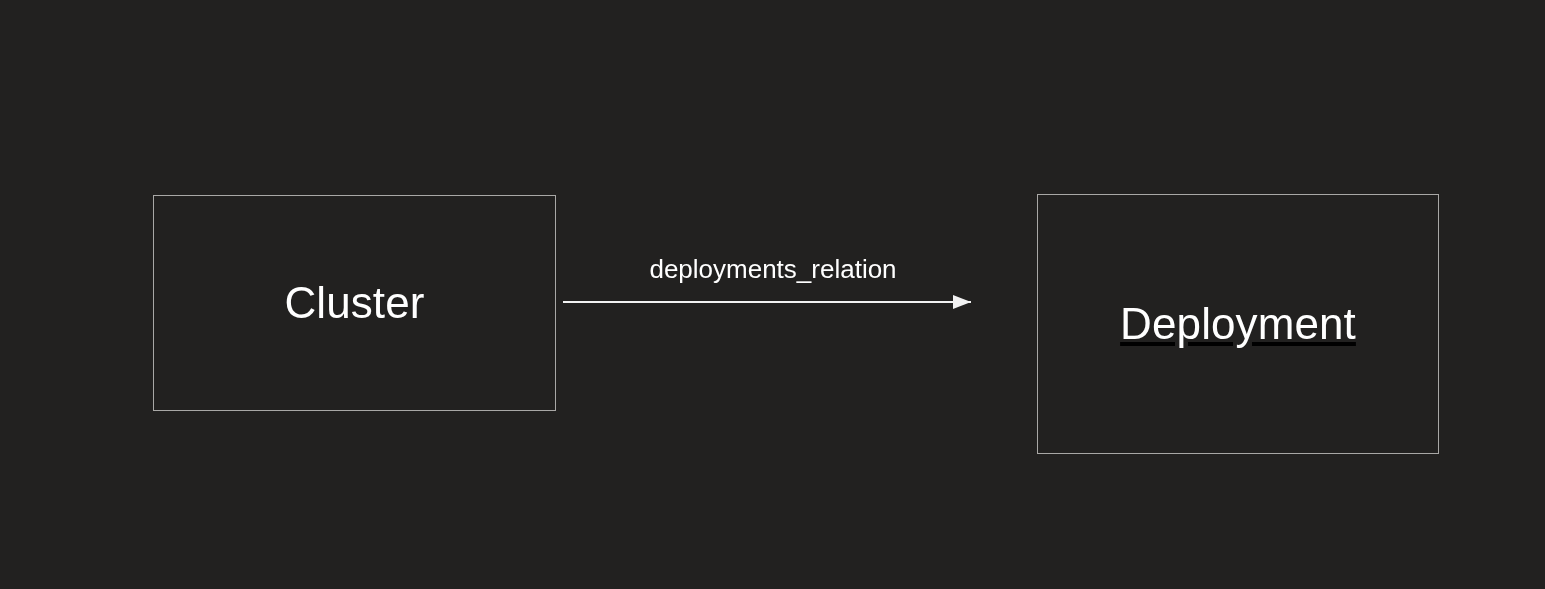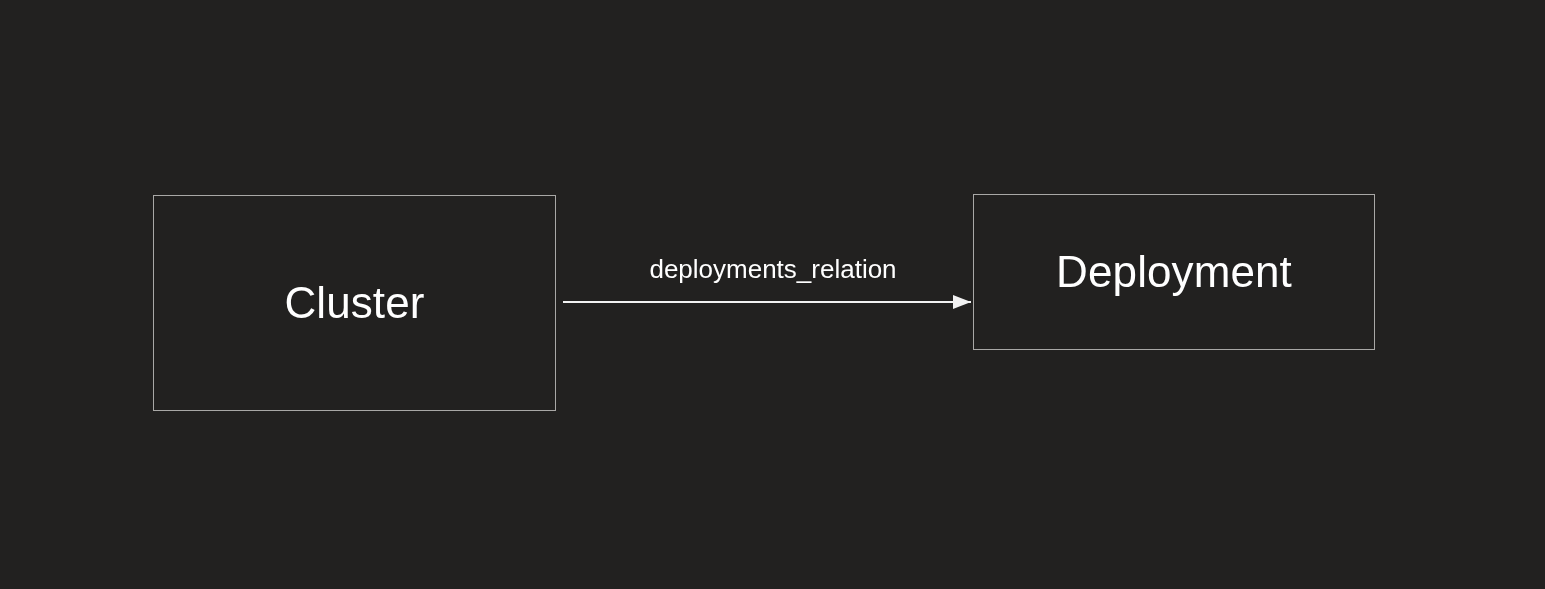--- a/index.html
+++ b/index.html
@@ -38,24 +38,25 @@
     white-space: nowrap;
     font-family: "Liberation Sans", sans-serif;
   }
   #node-cluster {
     left: 153px;
     top: 195px;
     width: 403px;
     height: 216px;
   }
   #node-deployment {
-    left: 973px;
+    left: 1037px;
     top: 194px;
     width: 402px;
-    height: 156px;
+    height: 260px;
+    text-decoration: underline;
   }
   .edge-layer {
     position: absolute;
     left: 0;
     top: 0;
     width: 1545px;
     height: 589px;
     pointer-events: none;
   }
   .edge-label {

